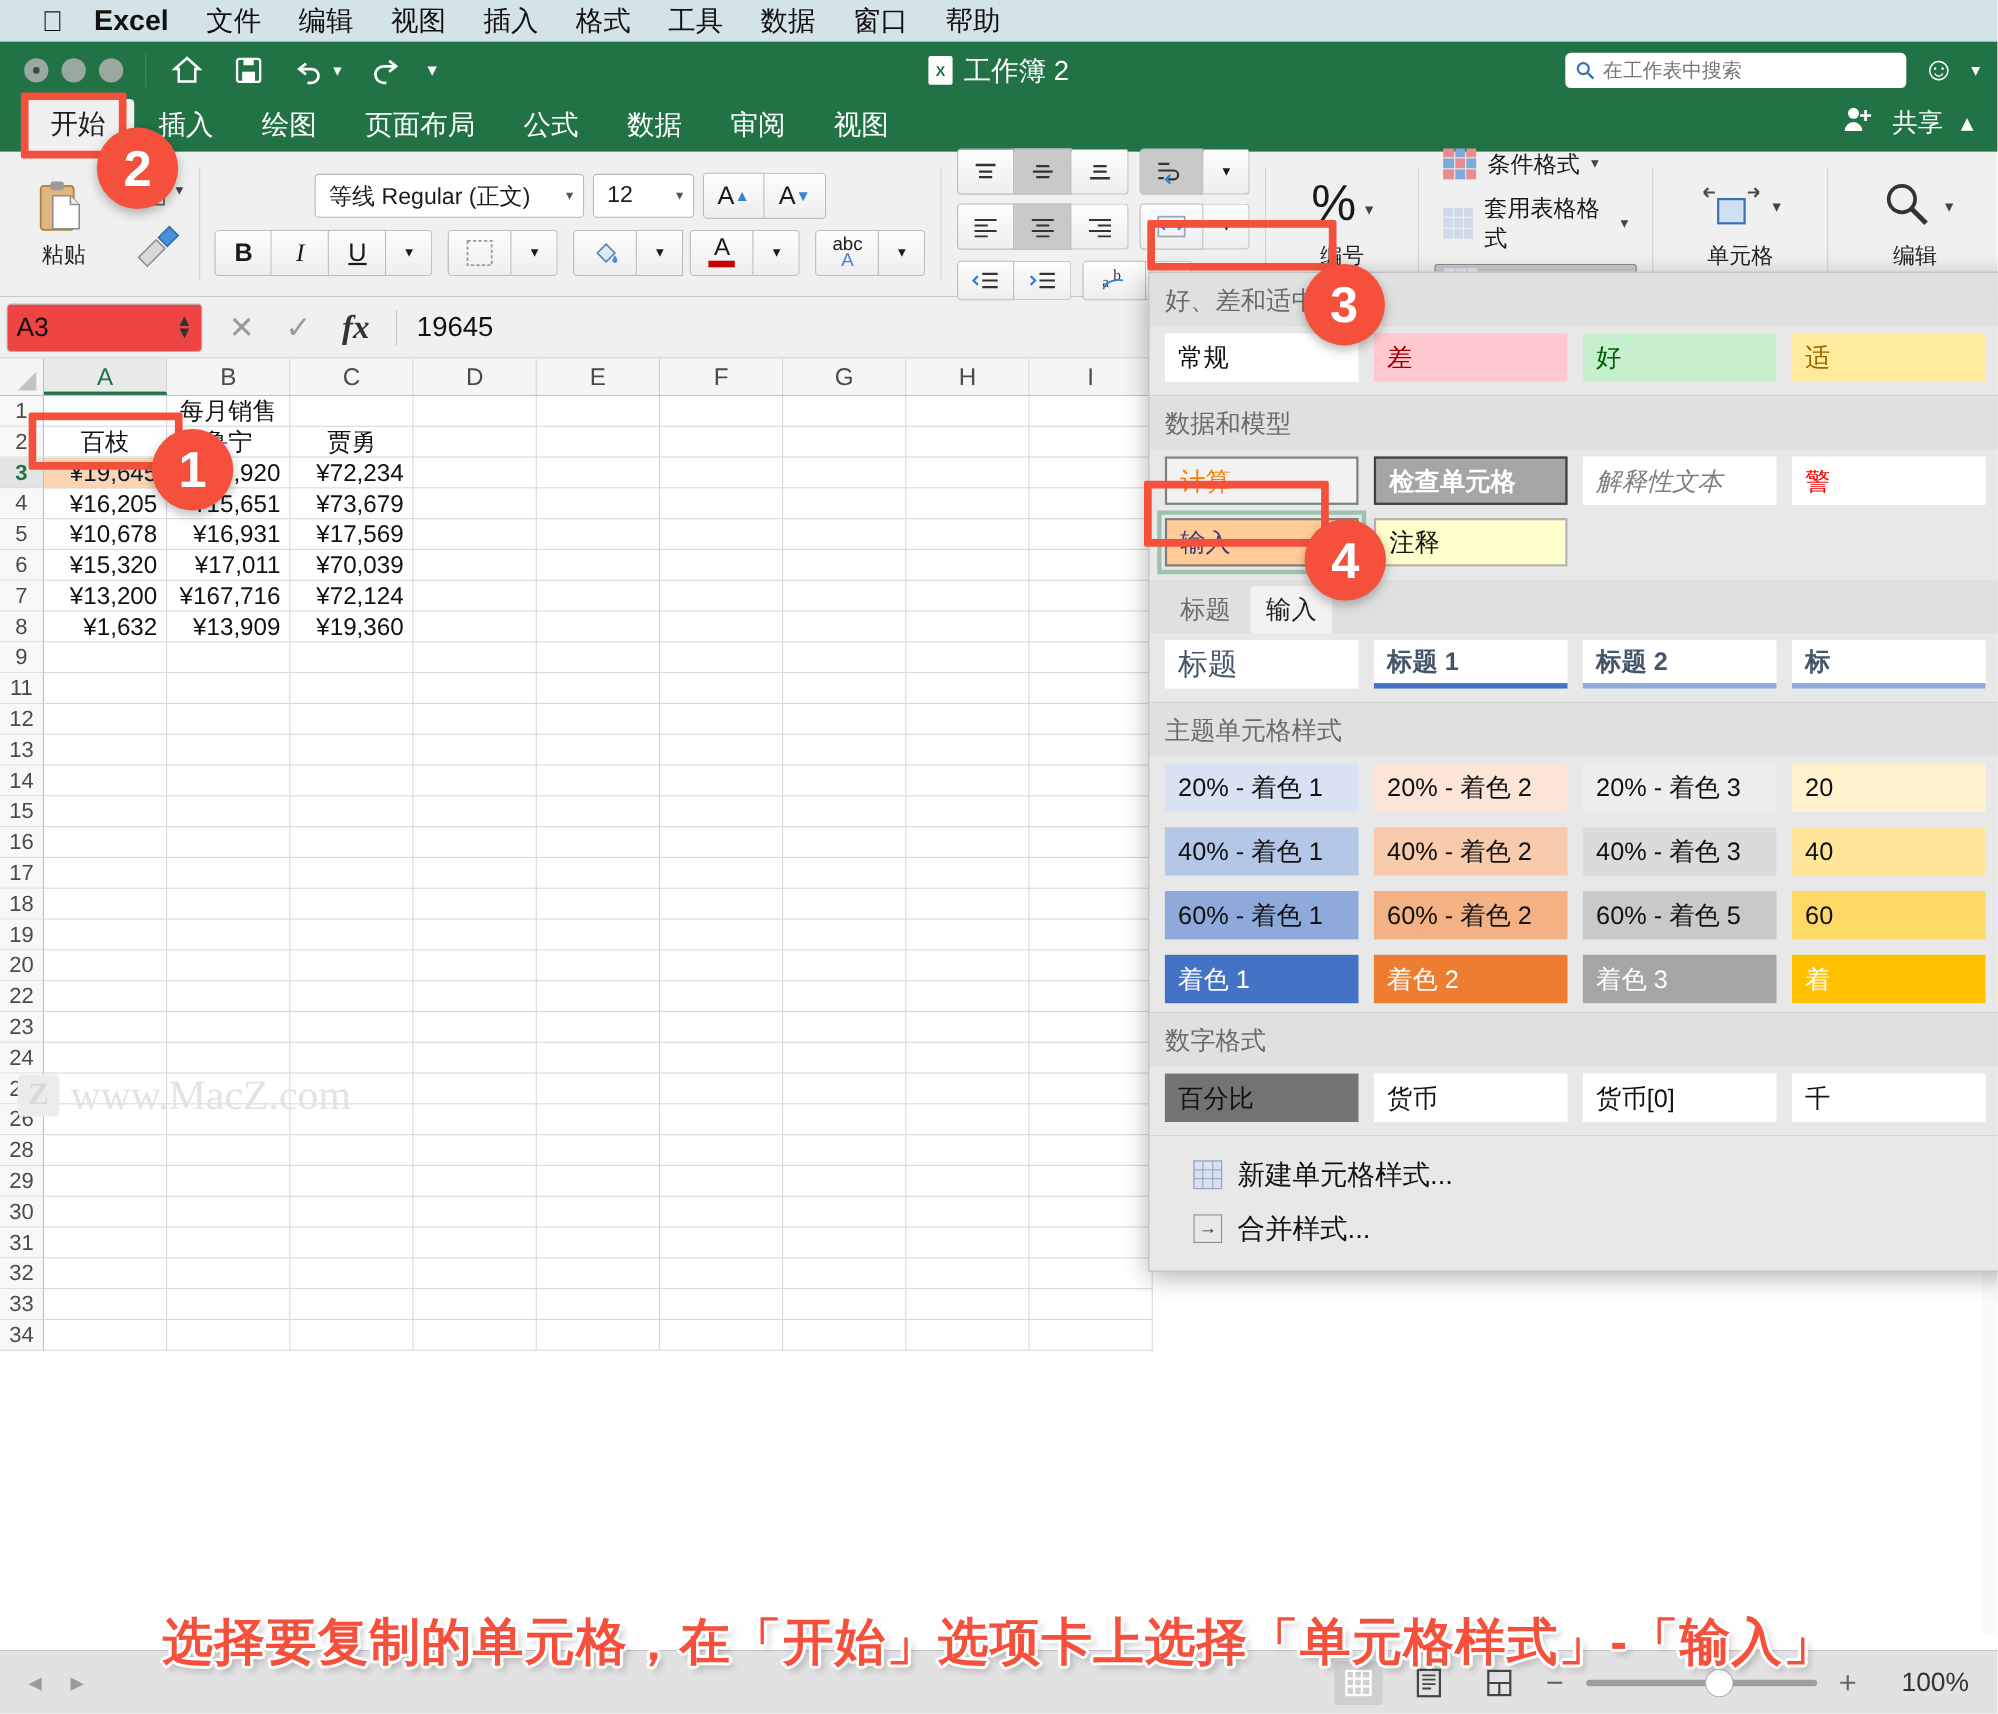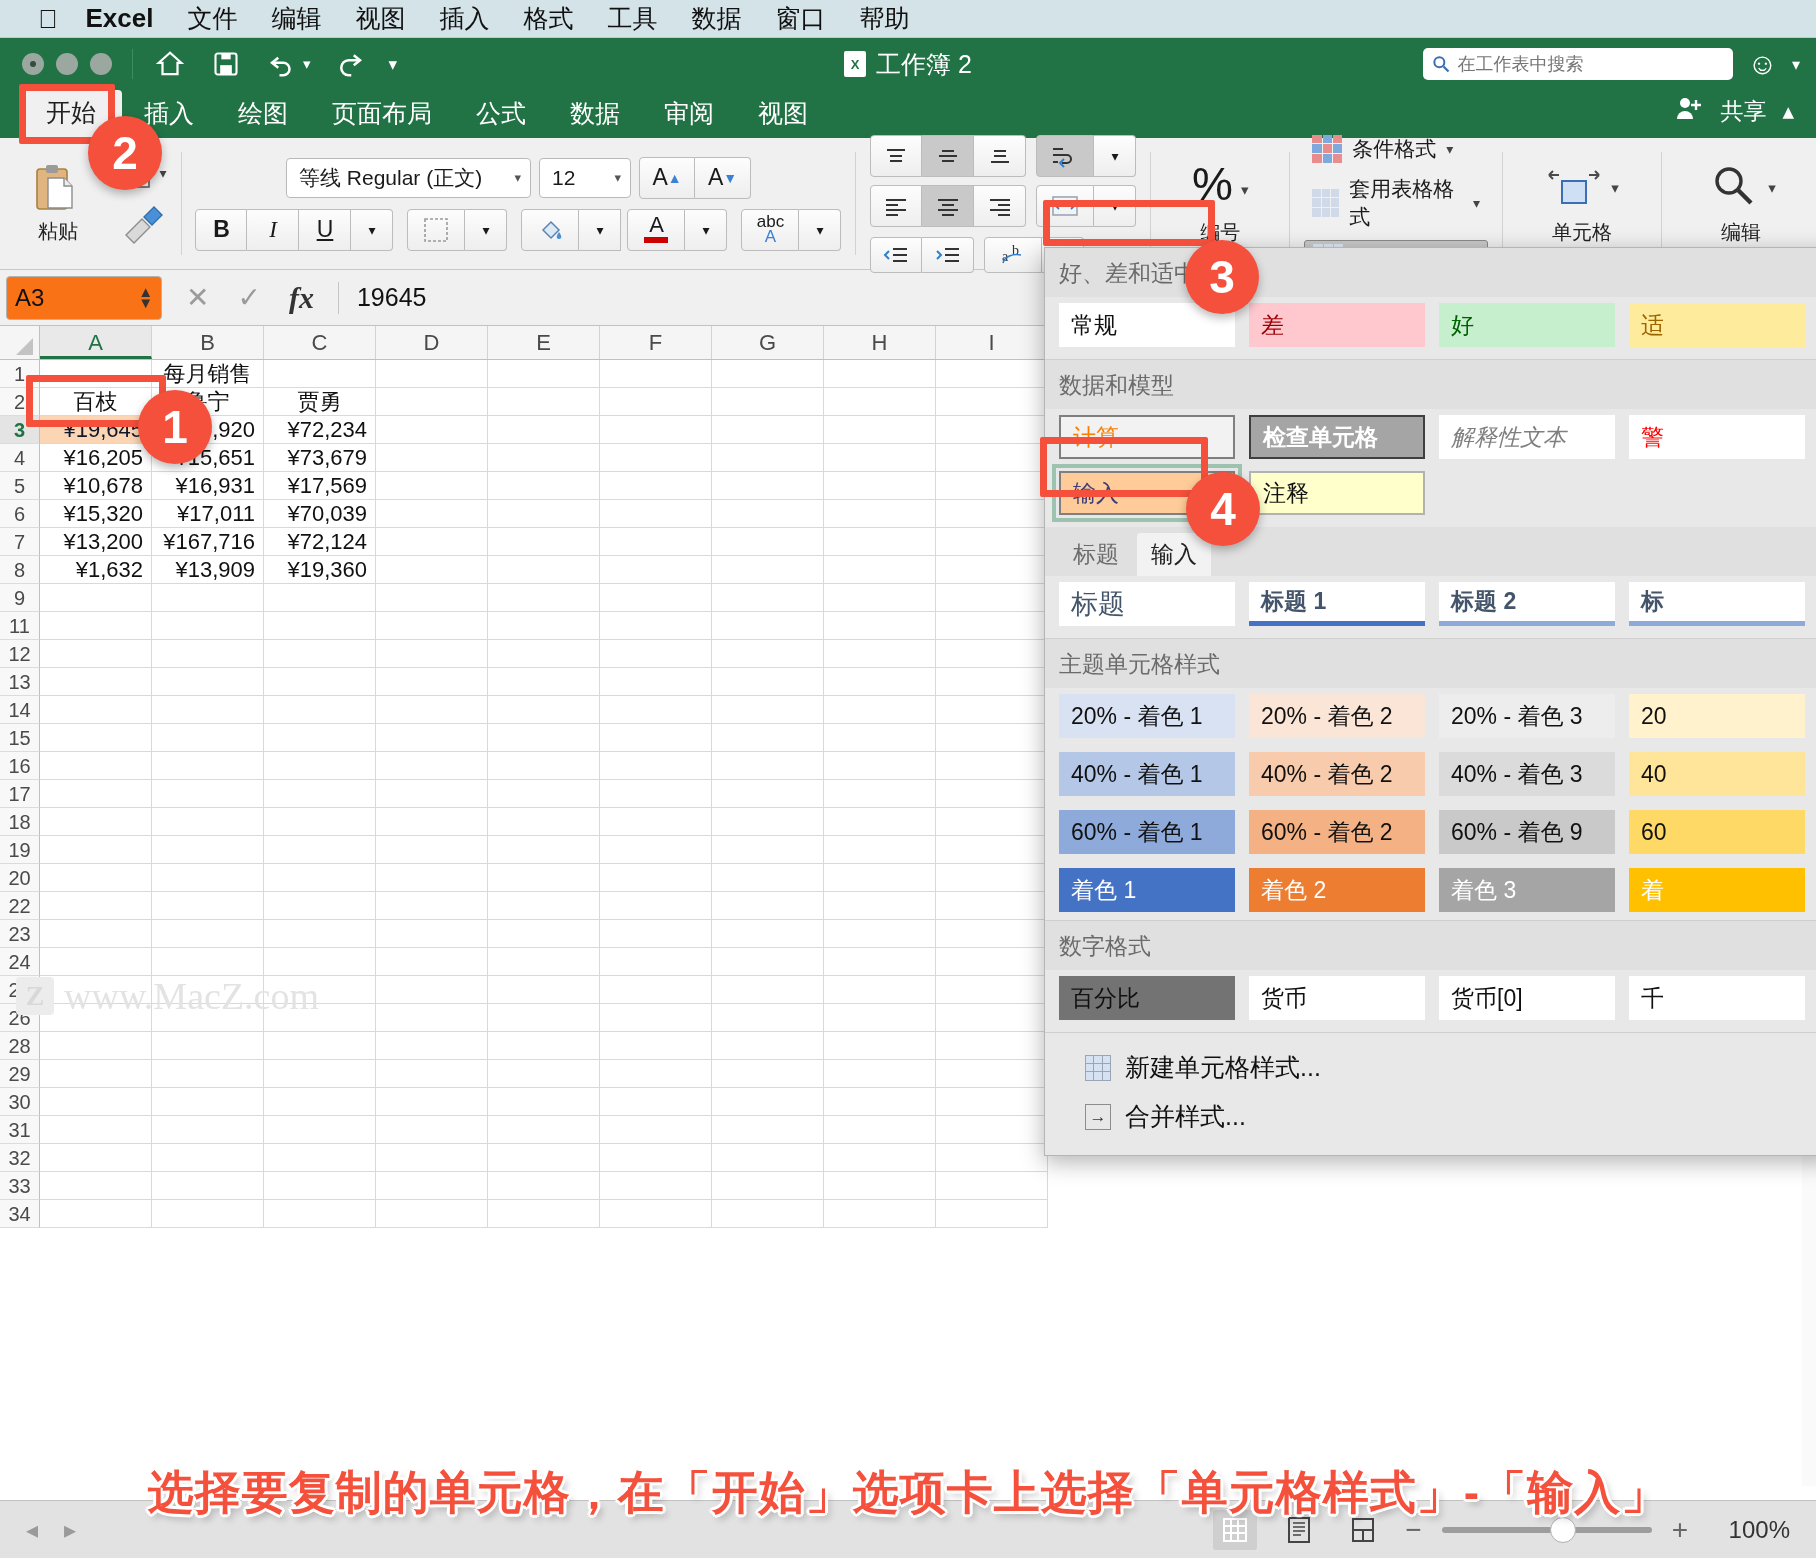--- a/index.html
+++ b/index.html
@@ -118,21 +118,21 @@
 
   .cells-col, .edit-col { display:flex; flex-direction:column; align-items:center; justify-content:center; width:130px; }
   .cells-label { font-size:20px; color:#222; margin-top:6px; }
 
   
   .formulabar {
     height:56px; background:#f0f0f0; display:flex; align-items:center;
     border-bottom:1px solid #c2c2c2;
   }
   .namebox {
-    width:156px; height:44px; margin-left:6px; background:#f97316;
+    width:178px; height:44px; margin-left:6px; background:#ef4444;
     border:1px solid #b4b4b4; border-radius:4px; display:flex;
     align-items:center; padding:0 8px; font-size:24px; color:#111;
     justify-content:space-between;
   }
   .spin { display:flex; flex-direction:column; line-height:0.7; font-size:15px; color:#333; }
   .fb-icons { display:flex; align-items:center; gap:28px; margin:0 24px; font-size:28px; color:#9b9b9b; }
   .fx { font-style:italic; font-family:"Liberation Serif", serif; font-size:30px; color:#333; font-weight:bold; }
   .fb-divider { width:1px; height:32px; background:#c6c6c6; }
   .fb-value { font-size:25px; color:#111; margin-left:18px; }
 
@@ -1073,21 +1073,21 @@
       </div>
       <div class="sp-row" style="padding-bottom: 8px;">
         <div class="sp-tile" style="background: rgb(180, 199, 231); color: rgb(17, 17, 17);">40% - 着色 1</div>
         <div class="sp-tile" style="background: rgb(247, 203, 172); color: rgb(17, 17, 17);">40% - 着色 2</div>
         <div class="sp-tile" style="background: rgb(219, 219, 219); color: rgb(17, 17, 17);">40% - 着色 3</div>
         <div class="sp-tile" style="background: rgb(255, 229, 153); color: rgb(17, 17, 17);">40</div>
       </div>
       <div class="sp-row" style="padding-bottom: 8px;">
         <div class="sp-tile" style="background: rgb(142, 170, 219); color: rgb(17, 17, 17);">60% - 着色 1</div>
         <div class="sp-tile" style="background: rgb(244, 177, 131); color: rgb(17, 17, 17);">60% - 着色 2</div>
-        <div class="sp-tile" style="background: rgb(201, 201, 201); color: rgb(17, 17, 17);">60% - 着色 9</div>
+        <div class="sp-tile" style="background: rgb(201, 201, 201); color: rgb(17, 17, 17);">60% - 着色 5</div>
         <div class="sp-tile" style="background: rgb(255, 217, 102); color: rgb(17, 17, 17);">60</div>
       </div>
       <div class="sp-row" style="padding-bottom: 8px;">
         <div class="sp-tile" style="background: rgb(68, 114, 196); color: rgb(255, 255, 255);">着色 1</div>
         <div class="sp-tile" style="background: rgb(237, 125, 49); color: rgb(255, 255, 255);">着色 2</div>
         <div class="sp-tile" style="background: rgb(165, 165, 165); color: rgb(255, 255, 255);">着色 3</div>
         <div class="sp-tile" style="background: rgb(255, 192, 0); color: rgb(255, 255, 255);">着</div>
       </div>
     </div>
   <div class="sp-divider"></div>

